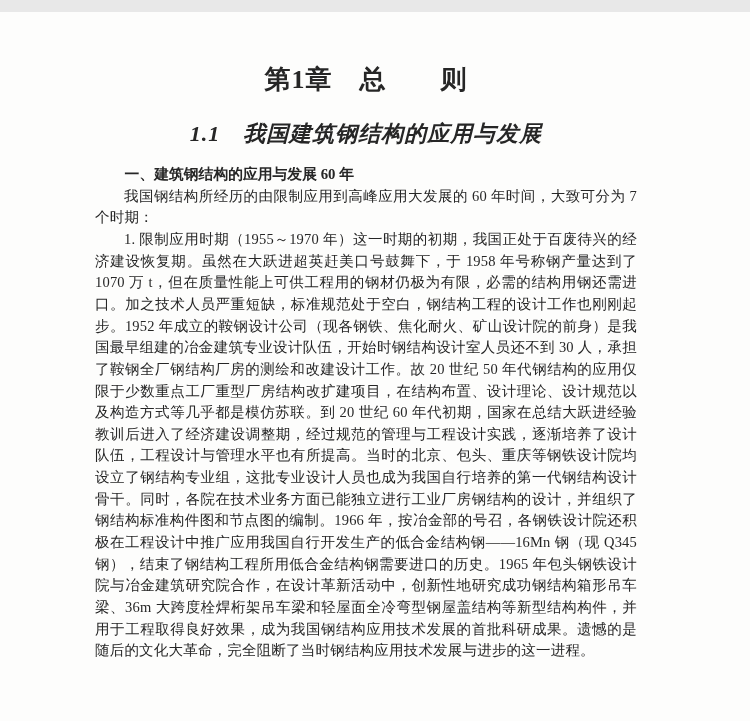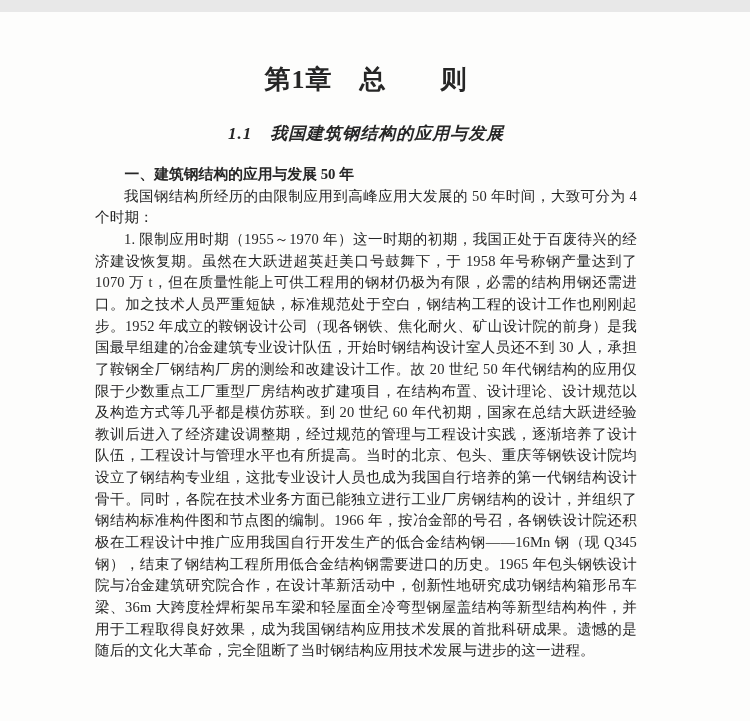--- a/index.html
+++ b/index.html
@@ -24,21 +24,21 @@
     text-align: center;
     font-size: 26px;
     font-weight: bold;
     letter-spacing: 1px;
     margin: 0 0 0 0;
     line-height: 36px;
     white-space: pre;
   }
   .section-title {
     text-align: center;
-    font-size: 17px;
+    font-size: 22px;
     font-weight: bold;
     font-style: italic; 
     margin: 24px 0 0 0;
     line-height: 24px;
     letter-spacing: 1px;
     white-space: pre;
   }
   .subsection-heading {
     font-size: 14.8px;
     font-weight: bold;
@@ -58,22 +58,22 @@
 </head>
 <body>
 
 <div class="page">
   <div class="page-inner">
 
     <h1 class="chapter-title">第1章　总　　则</h1>
 
     <h2 class="section-title">1.1　我国建筑钢结构的应用与发展</h2>
 
-    <h3 class="subsection-heading">一、建筑钢结构的应用与发展 50 年</h3>
+    <h3 class="subsection-heading">一、建筑钢结构的应用与发展 60 年</h3>
 
     <div class="body-text">
-      <p>我国钢结构所经历的由限制应用到高峰应用大发展的 50 年时间，大致可分为 4 个时期：</p>
+      <p>我国钢结构所经历的由限制应用到高峰应用大发展的 60 年时间，大致可分为 7 个时期：</p>
       <p>1. 限制应用时期（1955～1970 年）这一时期的初期，我国正处于百废待兴的经济建设恢复期。虽然在大跃进超英赶美口号鼓舞下，于 1958 年号称钢产量达到了 1070 万 t，但在质量性能上可供工程用的钢材仍极为有限，必需的结构用钢还需进口。加之技术人员严重短缺，标准规范处于空白，钢结构工程的设计工作也刚刚起步。1952 年成立的鞍钢设计公司（现各钢铁、焦化耐火、矿山设计院的前身）是我国最早组建的冶金建筑专业设计队伍，开始时钢结构设计室人员还不到 30 人，承担了鞍钢全厂钢结构厂房的测绘和改建设计工作。故 20 世纪 50 年代钢结构的应用仅限于少数重点工厂重型厂房结构改扩建项目，在结构布置、设计理论、设计规范以及构造方式等几乎都是模仿苏联。到 20 世纪 60 年代初期，国家在总结大跃进经验教训后进入了经济建设调整期，经过规范的管理与工程设计实践，逐渐培养了设计队伍，工程设计与管理水平也有所提高。当时的北京、包头、重庆等钢铁设计院均设立了钢结构专业组，这批专业设计人员也成为我国自行培养的第一代钢结构设计骨干。同时，各院在技术业务方面已能独立进行工业厂房钢结构的设计，并组织了钢结构标准构件图和节点图的编制。1966 年，按冶金部的号召，各钢铁设计院还积极在工程设计中推广应用我国自行开发生产的低合金结构钢——16Mn 钢（现 Q345 钢），结束了钢结构工程所用低合金结构钢需要进口的历史。1965 年包头钢铁设计院与冶金建筑研究院合作，在设计革新活动中，创新性地研究成功钢结构箱形吊车梁、36m 大跨度栓焊桁架吊车梁和轻屋面全冷弯型钢屋盖结构等新型结构构件，并用于工程取得良好效果，成为我国钢结构应用技术发展的首批科研成果。遗憾的是随后的文化大革命，完全阻断了当时钢结构应用技术发展与进步的这一进程。</p>
 
     </div>
 
   </div>
 </div>
 
 </body></html>

